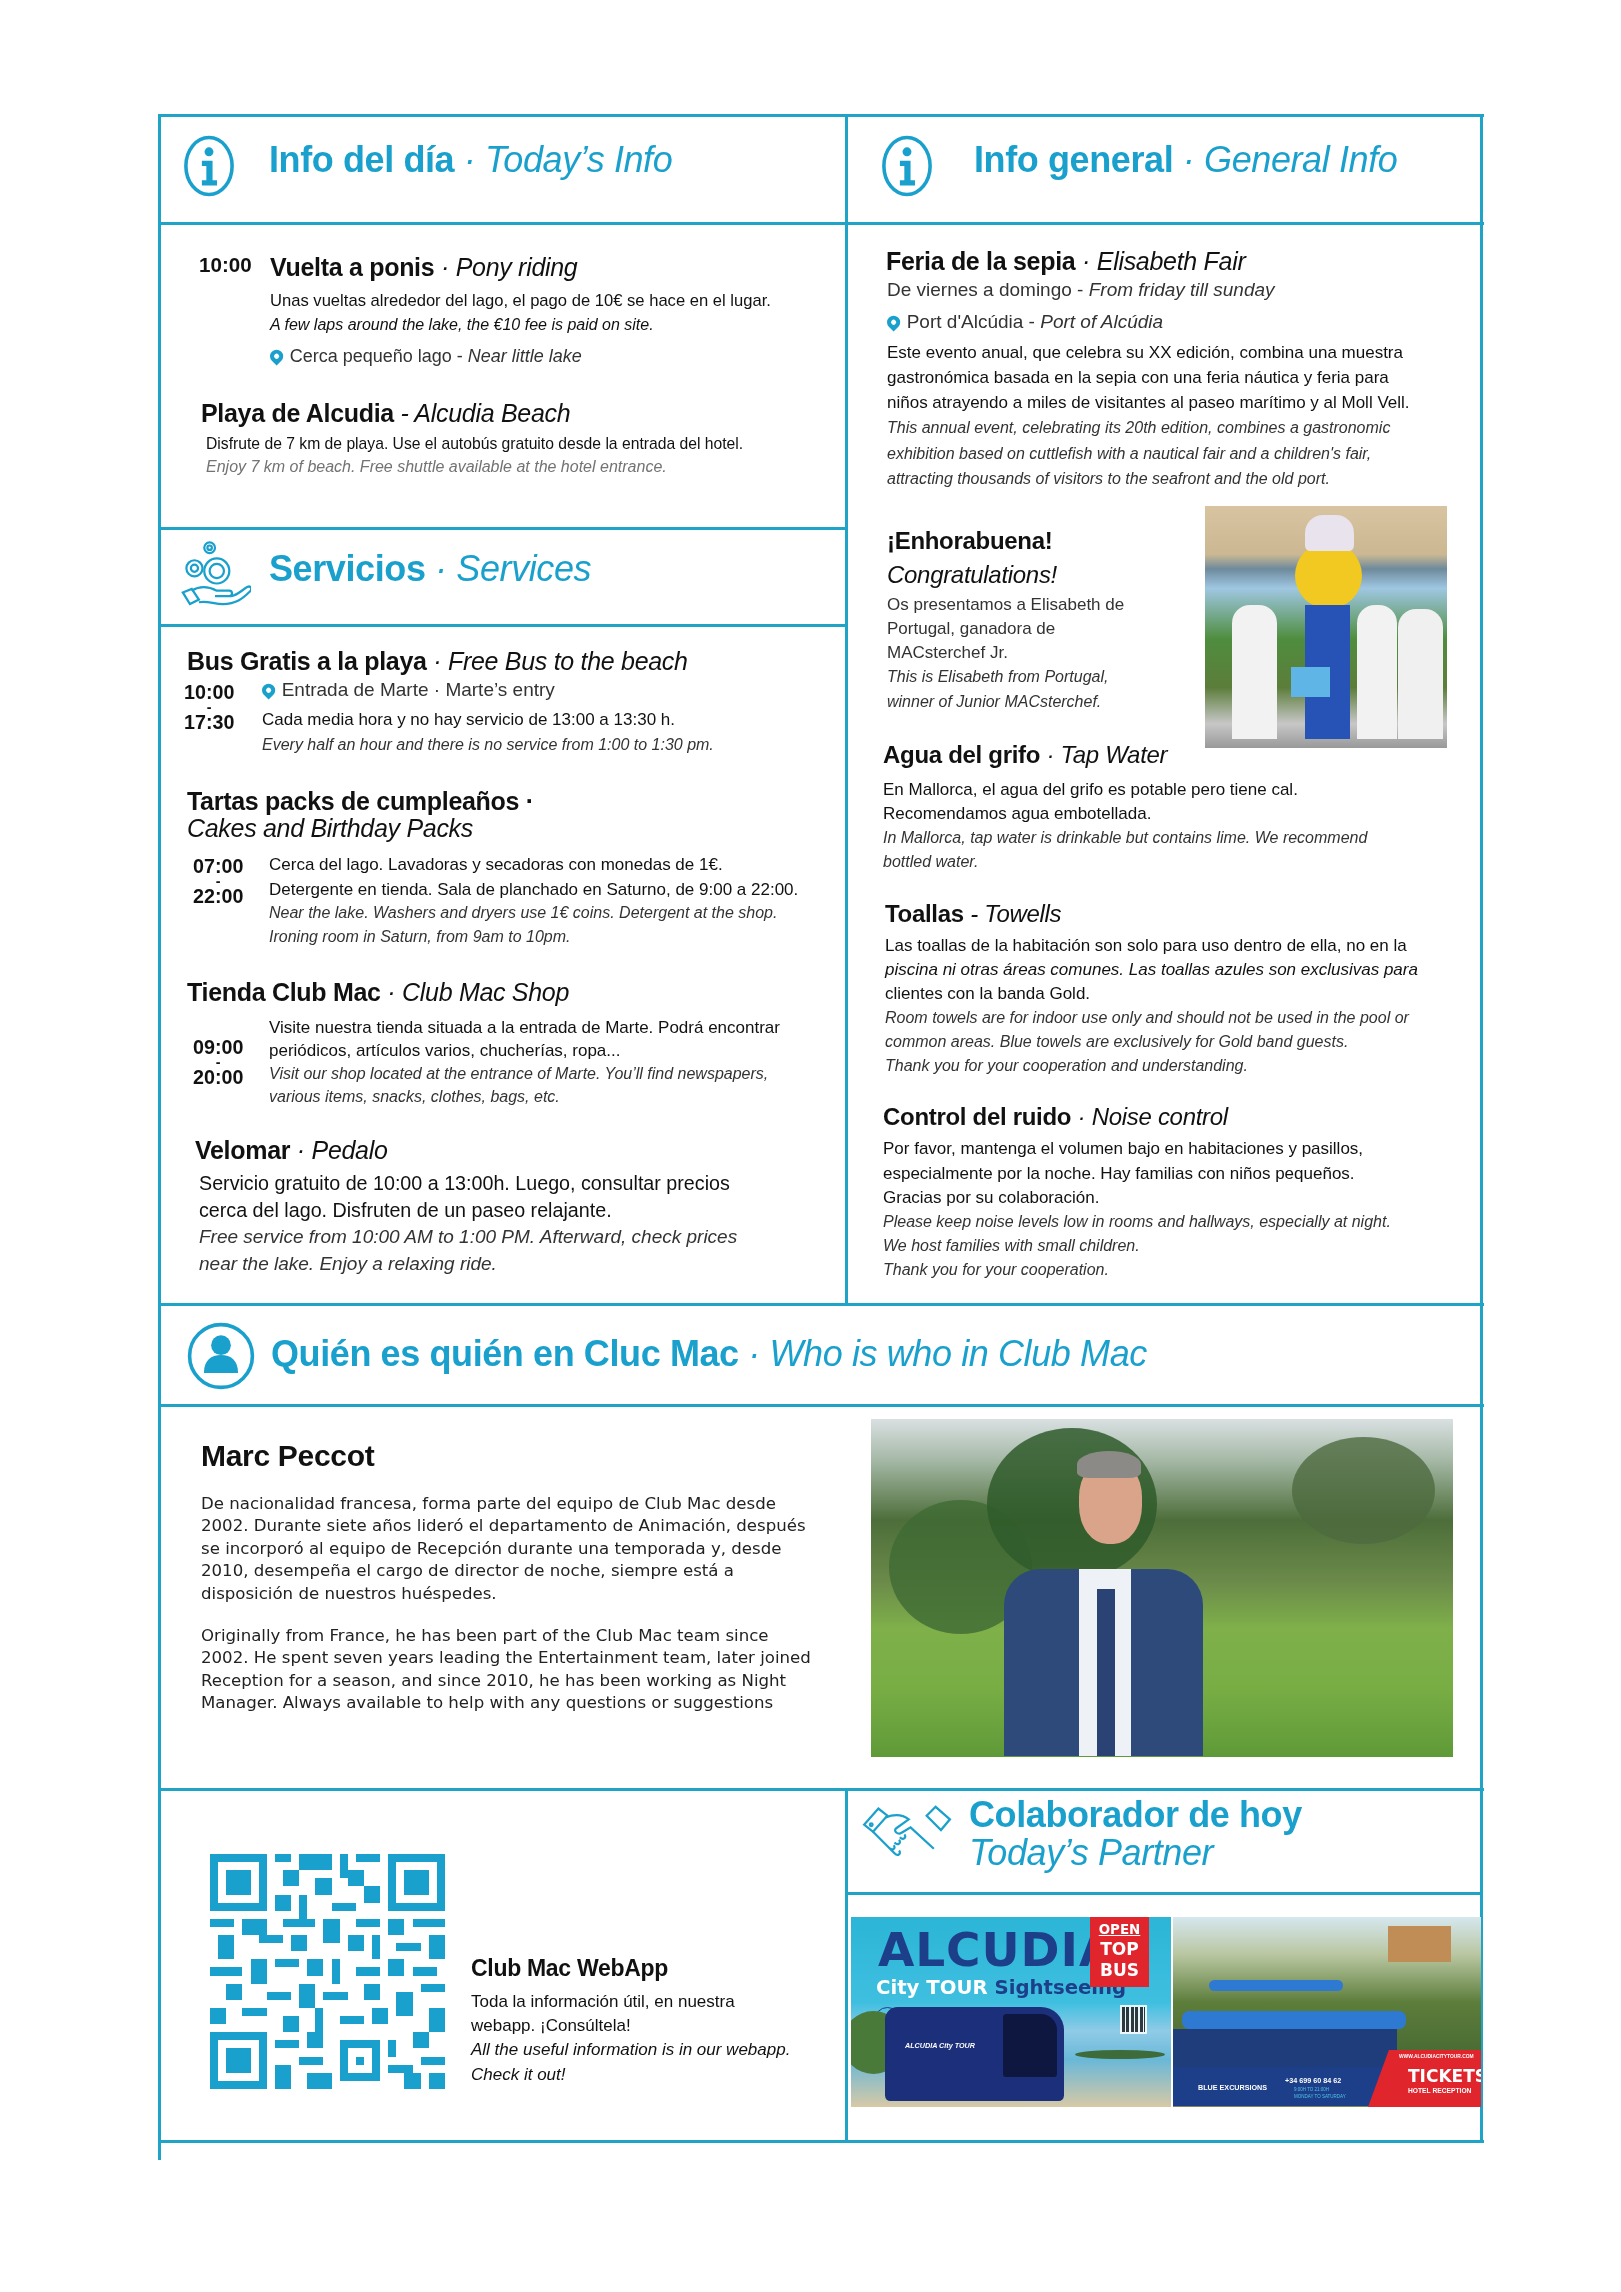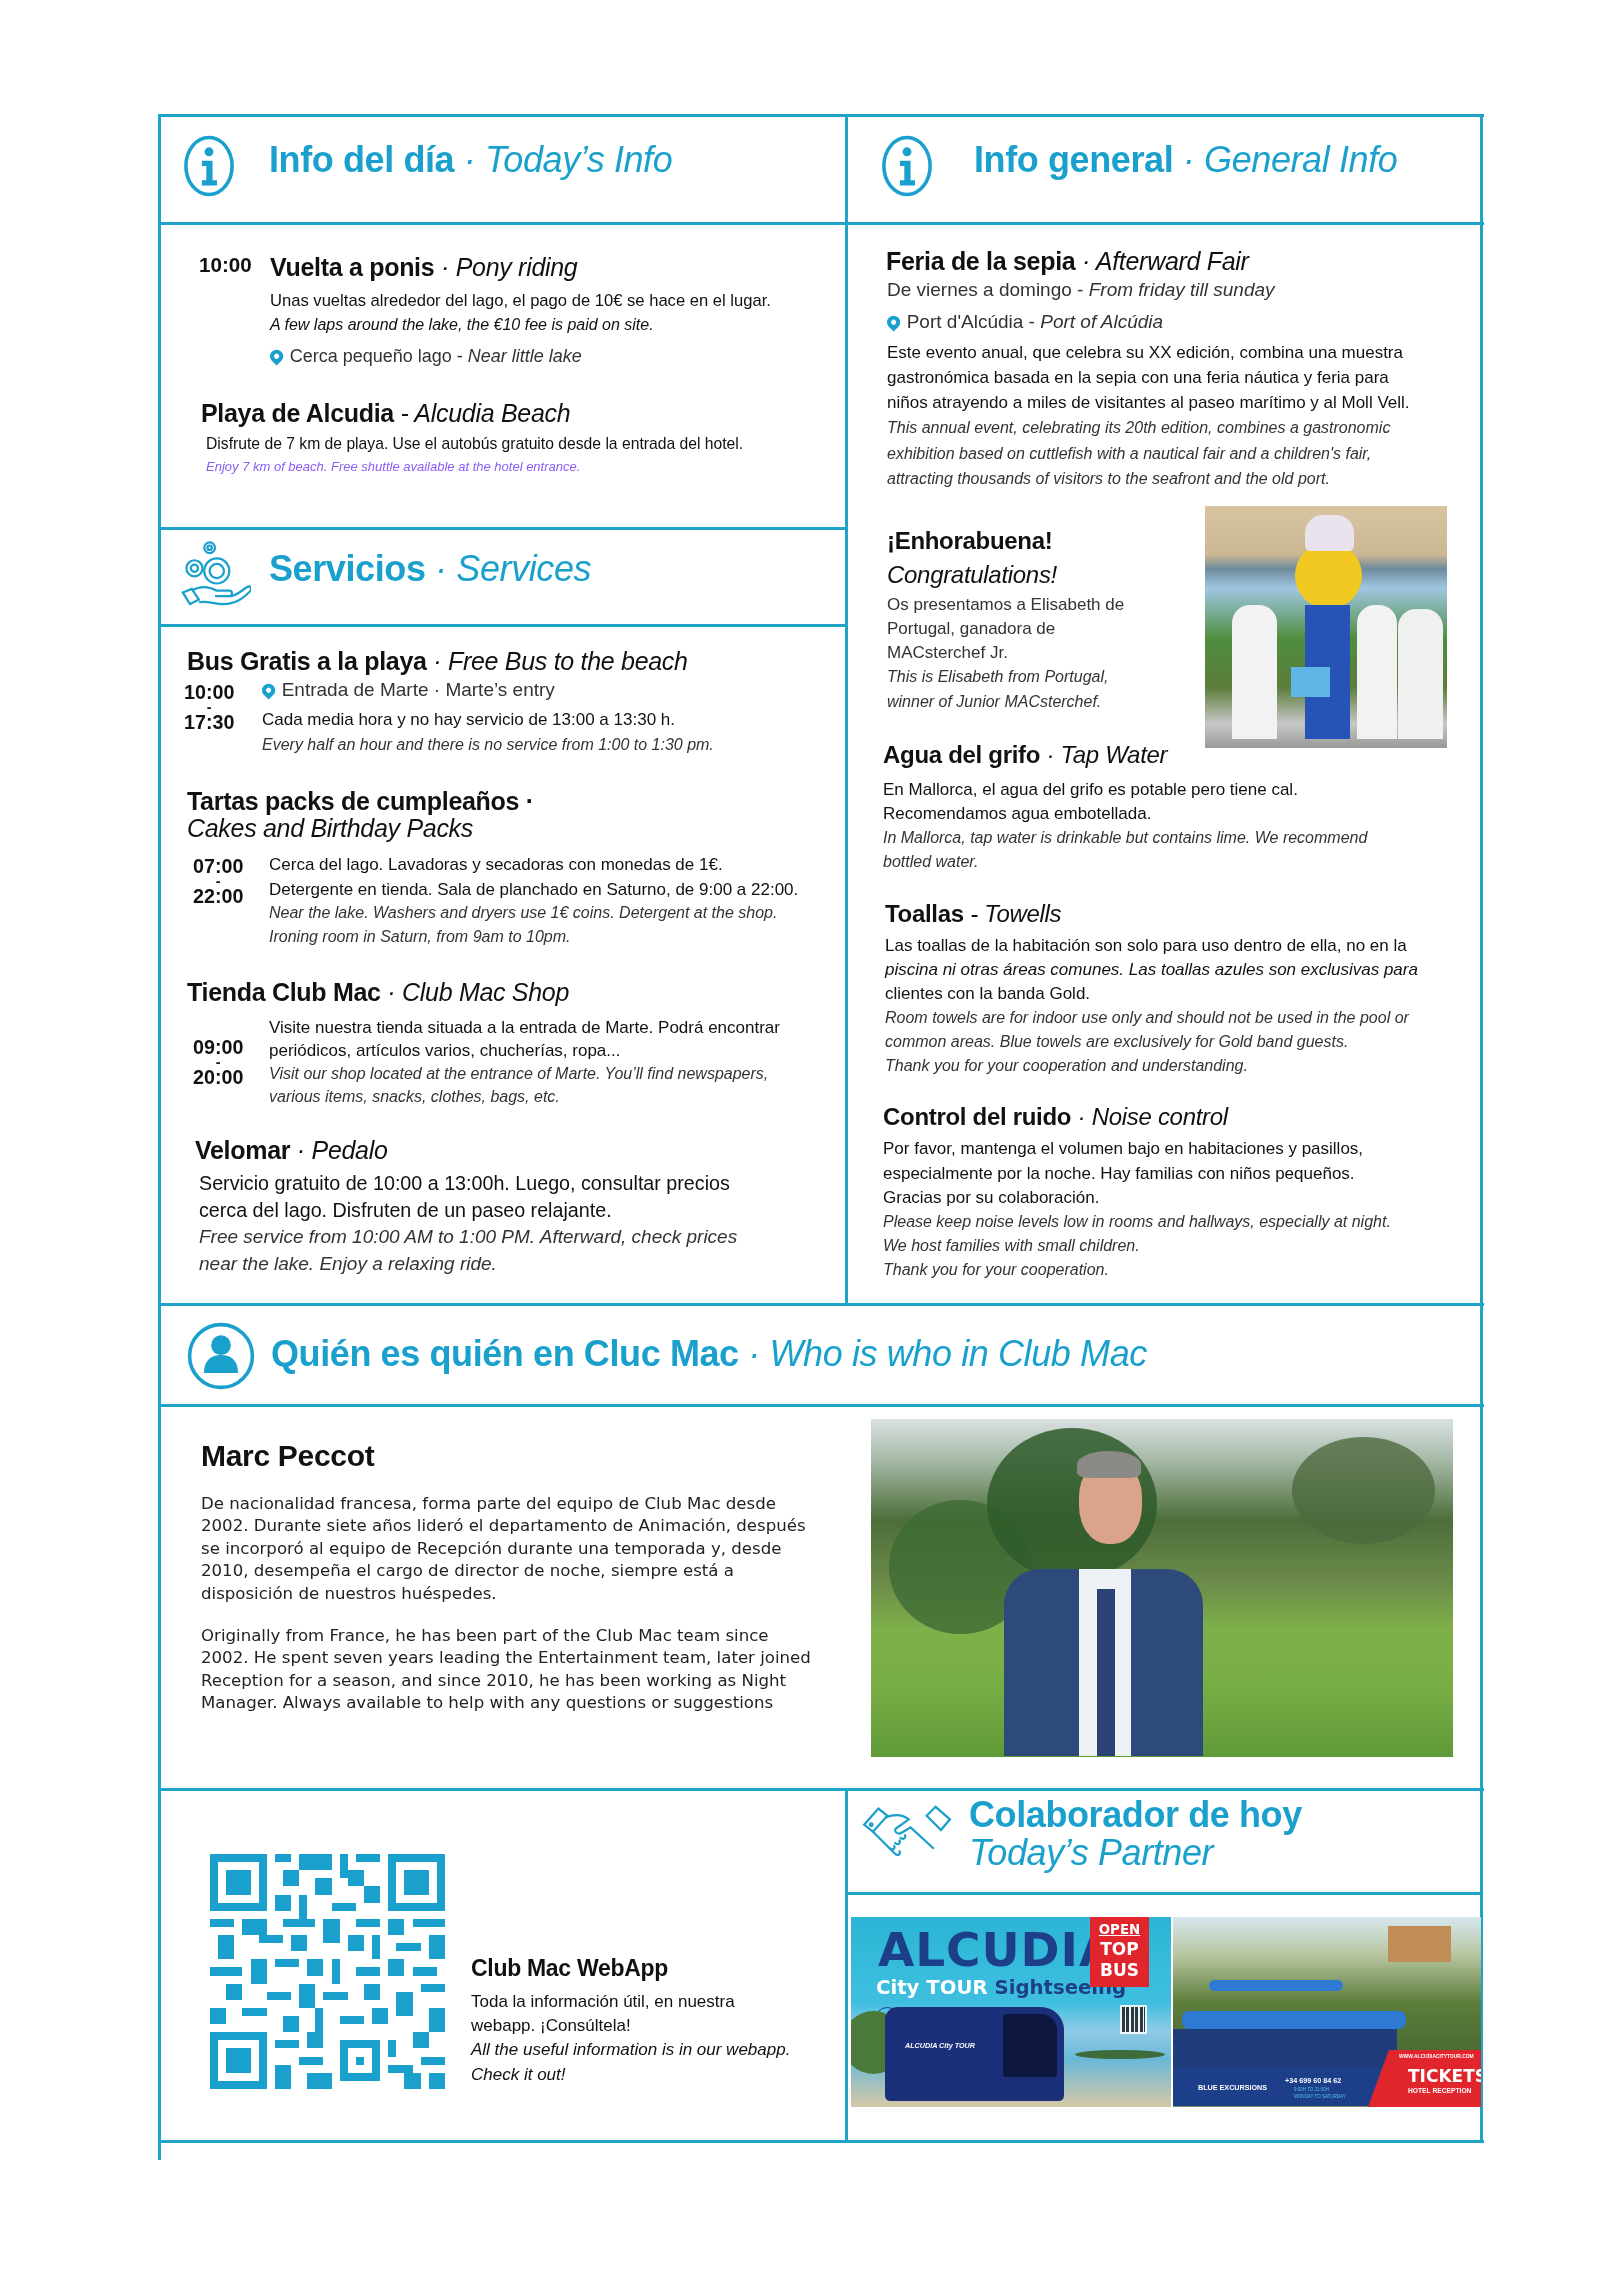--- a/index.html
+++ b/index.html
@@ -107,21 +107,21 @@
 <div class="txt" style="left:270px; top:289px; font-size:16.6px;">Unas vueltas alrededor del lago, el pago de 10€ se hace en el lugar.</div>
 <div class="txt-it" style="left:270px; top:313px; color:#111;">A few laps around the lake, the €10 fee is paid on site.</div>
 <div class="txt" style="left:270px; top:344px; font-size:18px; color:#333;">
   <span class="pin"></span><span>Cerca pequeño lago - </span><i>Near little lake</i>
 </div>
 
 <div class="item-title" style="left:201px; top:399px;">
   <span>Playa de Alcudia</span><span class="it"> - </span><span class="it">Alcudia Beach</span>
 </div>
 <div class="txt" style="left:206px; top:432px; font-size:15.7px;">Disfrute de 7 km de playa. Use el autobús gratuito desde la entrada del hotel.</div>
-<div class="txt-it" style="left:206px; top:455px; font-size:13px; color:#8b5cf6;">Enjoy 7 km of beach. Free shuttle available at the hotel entrance.</div>
+<div class="txt-it" style="left:206px; top:455px; font-size:16px; color:#737373;">Enjoy 7 km of beach. Free shuttle available at the hotel entrance.</div>
 
 <div class="item-title" style="left:187px; top:647px;">
   <span>Bus Gratis a la playa</span><span class="it"> · </span><span class="it">Free Bus to the beach</span>
 </div>
 <div class="time" style="left:184px; top:681px;">
   <span>10:00</span><span class="dash">-</span><span>17:30</span>
 </div>
 <div class="txt" style="left:262px; top:678px; font-size:19px; color:#333;">
   <span class="pin"></span><span>Entrada de Marte · Marte’s entry</span>
 </div>
@@ -153,21 +153,21 @@
 
 <div class="item-title" style="left:195px; top:1136px;">
   <span>Velomar</span><span class="it"> · </span><span class="it">Pedalo</span>
 </div>
 <div class="txt" style="left:199px; top:1170px; font-size:19.7px; line-height:27px;">Servicio gratuito de 10:00 a 13:00h. Luego, consultar precios</div>
 <div class="txt" style="left:199px; top:1197px; font-size:19.7px; line-height:27px;">cerca del lago. Disfruten de un paseo relajante.</div>
 <div class="txt-it" style="left:199px; top:1223px; font-size:19px; line-height:27px;">Free service from 10:00 AM to 1:00 PM. Afterward, check prices</div>
 <div class="txt-it" style="left:199px; top:1250px; font-size:19px; line-height:27px;">near the lake. Enjoy a relaxing ride.</div>
 
 <div class="item-title" style="left:886px; top:247px;">
-  <span>Feria de la sepia</span><span class="it"> · </span><span class="it">Afterward Fair</span>
+  <span>Feria de la sepia</span><span class="it"> · </span><span class="it">Elisabeth Fair</span>
 </div>
 <div class="txt" style="left:887px; top:278px; font-size:19px; color:#333;">
   <span>De viernes a domingo - </span><i>From friday till sunday</i>
 </div>
 <div class="txt" style="left:887px; top:310px; font-size:19px; color:#333;text-align:center;">
   <span class="pin"></span><span>Port d'Alcúdia - </span><i>Port of Alcúdia</i>
 </div>
 <div class="txt" style="left:887px; top:341px;">Este evento anual, que celebra su XX edición, combina una muestra</div>
 <div class="txt" style="left:887px; top:366px;">gastronómica basada en la sepia con una feria náutica y feria para</div>
 <div class="txt" style="left:887px; top:391px;">niños atrayendo a miles de visitantes al paseo marítimo y al Moll Vell.</div>

